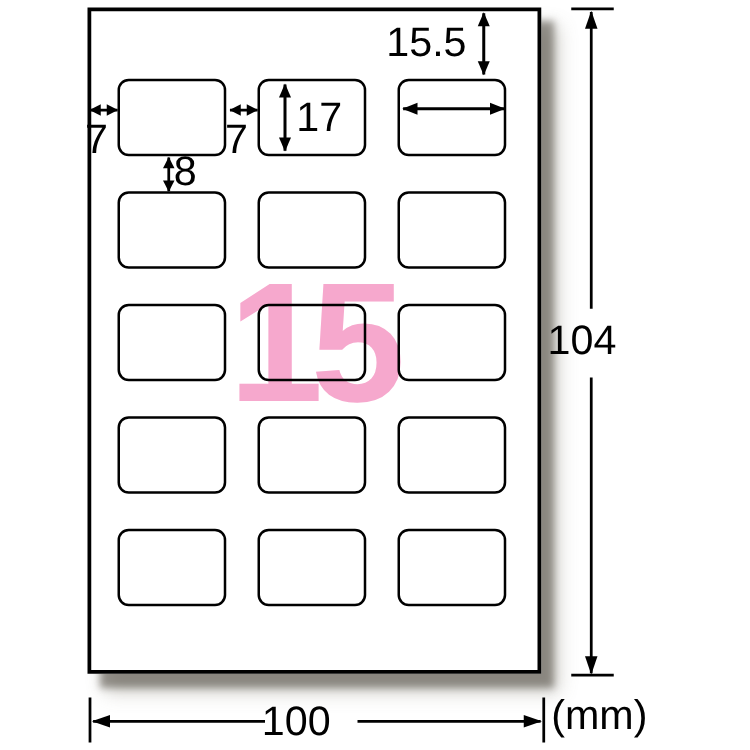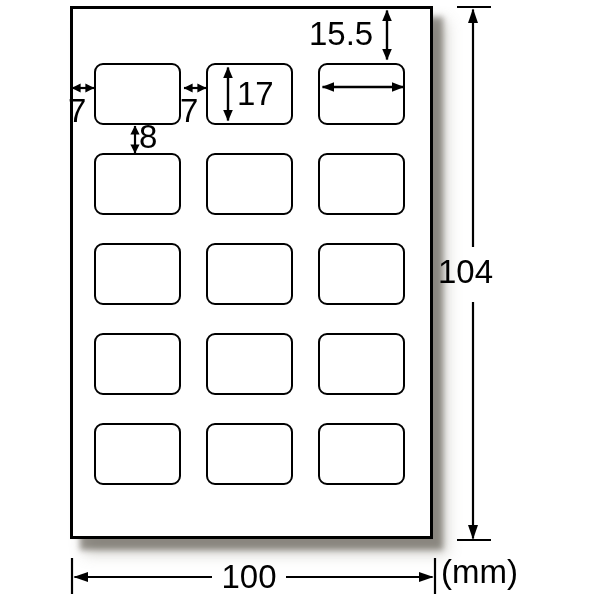--- a/index.html
+++ b/index.html
@@ -38,20 +38,21 @@
   svg line { stroke: #000; }
   svg polygon { fill: #000; stroke: none; }
 </style>
 </head>
 <body>
 
 <div class="canvas">
 
   <div class="sheet"></div>
 
+  <div class="count" style="color: rgb(246, 168, 205);">15</div>
 
   <div class="grid" id="labelGrid">
       <div class="cell"></div>
       <div class="cell"></div>
       <div class="cell"></div>
       <div class="cell"></div>
       <div class="cell"></div>
       <div class="cell"></div>
       <div class="cell"></div>
       <div class="cell"></div>
@@ -116,17 +117,17 @@
   <div class="dimtext" style="left:438px; top:253px;">104</div>
 
   <svg class="ann" style="left:68px; top:554px;" width="372" height="44" viewBox="0 0 372 44">
     <line x1="4" y1="4" x2="4" y2="40" stroke-width="2.2"></line>
     <line x1="367" y1="4" x2="367" y2="40" stroke-width="2.2"></line>
     <line x1="6.5" y1="23" x2="144" y2="23" stroke-width="2.2"></line>
     <line x1="218" y1="23" x2="364.5" y2="23" stroke-width="2.2"></line>
     <polygon points="5.5,23 20,18 20,28"></polygon>
     <polygon points="365.5,23 351,18 351,28"></polygon>
   </svg>
-  <div class="dimtext" style="left:214px; top:558px; width:70px; text-align:center;">100</div>
+  <div class="dimtext" style="left:202px; top:558px; width:70px; text-align:center;">100</div>
 
   <div class="dimtext" style="left:441px; top:553px;">(mm)</div>
 
 </div>
 
 </body></html>

